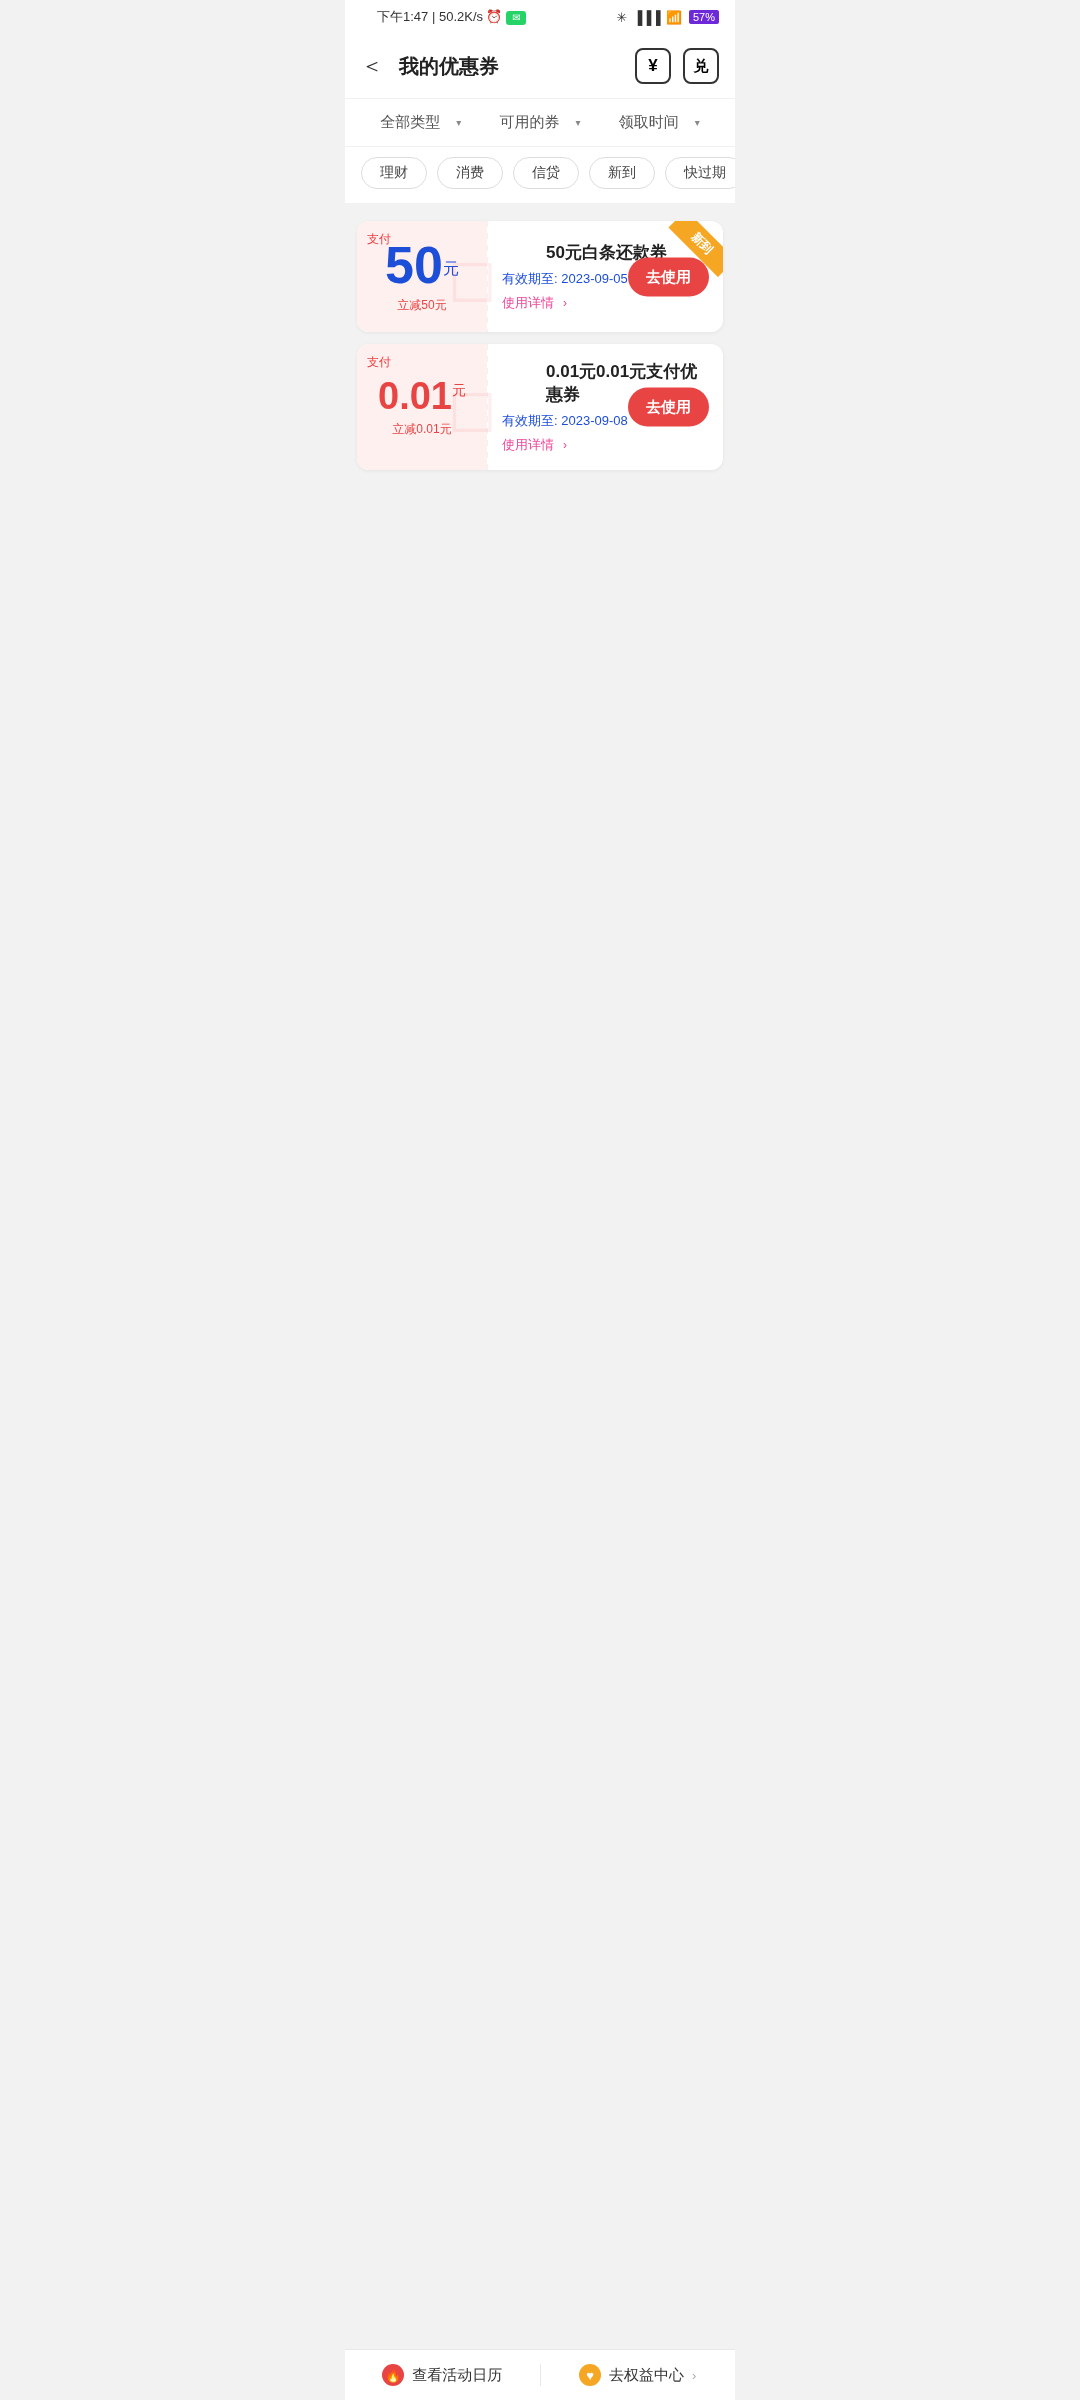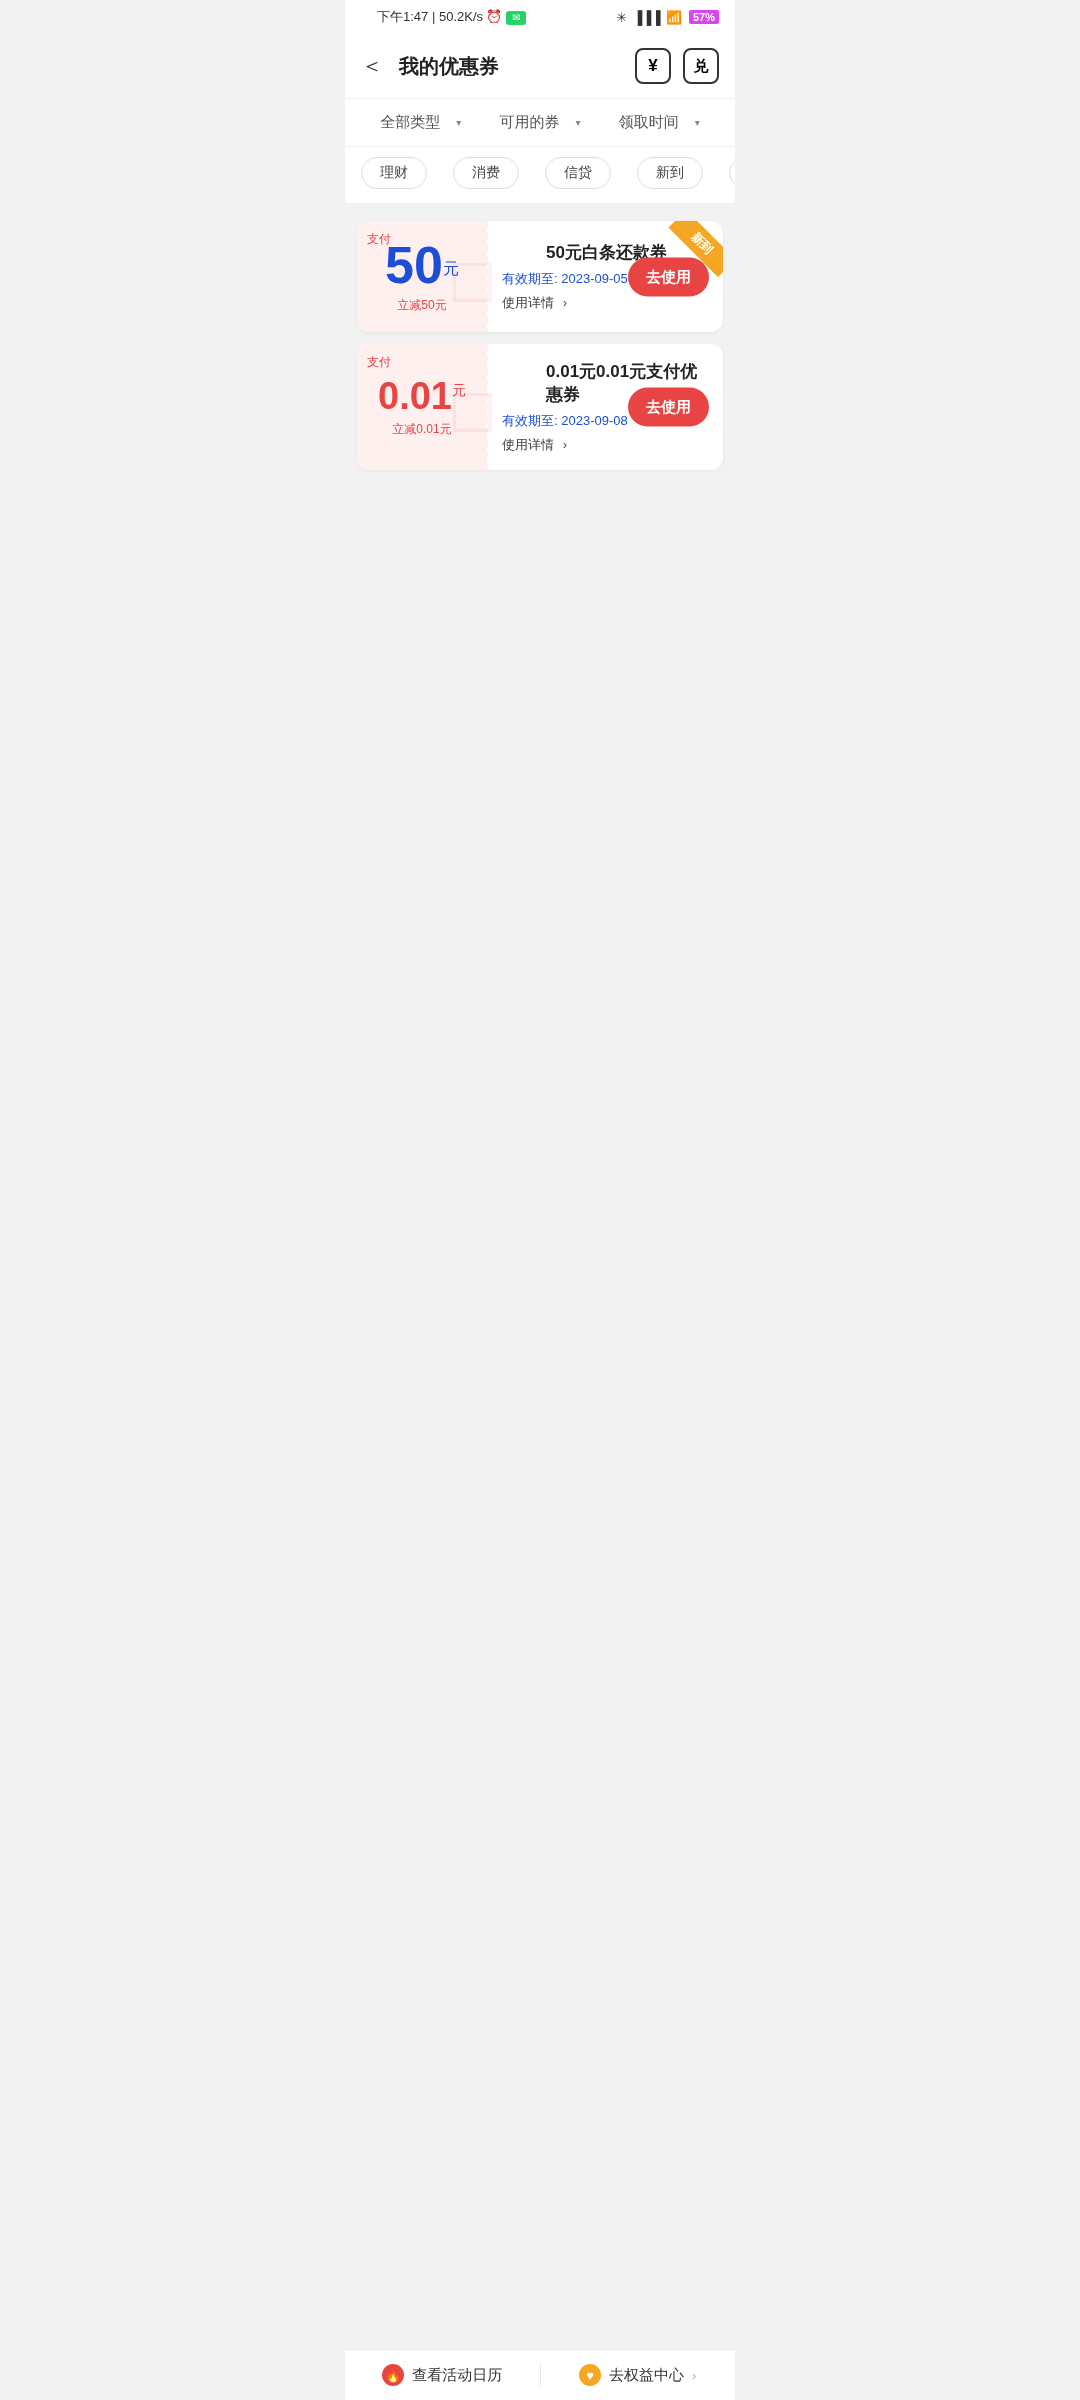--- a/index.html
+++ b/index.html
@@ -25,26 +25,25 @@
     }
     .status-left { font-weight: 500; margin-left: 16px; }
     .status-right {
       display: flex;
       align-items: center;
       gap: 6px;
     }
     .battery-icon {
       display: inline-flex;
       align-items: center;
-      background: #d946ef;
+      background: #6d28d9;
       border-radius: 2px;
       padding: 1px 4px;
       font-size: 11px;
       color: #fff;
-      font-weight: bold;
     }
 
     
     .header {
       display: flex;
       align-items: center;
       justify-content: space-between;
       background: #fff;
       padding: 14px 16px;
       border-bottom: 1px solid #f0f0f0;
@@ -99,21 +98,21 @@
     .filter-arrow {
       font-size: 10px;
       color: #888;
     }
 
     
     .category-tabs {
       background: #fff;
       padding: 10px 16px 14px;
       display: flex;
-      gap: 26px;
+      gap: 10px;
       overflow-x: auto;
       border-bottom: 6px solid #f2f2f2;
     }
     .category-tab {
       padding: 6px 18px;
       border: 1px solid #ddd;
       border-radius: 20px;
       font-size: 14px;
       color: #444;
       cursor: pointer;
@@ -203,21 +202,21 @@
       font-weight: 600;
       color: #222;
       margin-left: 44px;
     }
     .coupon-validity {
       font-size: 13px;
       color: #1d4ed8;
     }
     .coupon-detail-link {
       font-size: 13px;
-      color: #404040;
+      color: #ec4899;
       display: flex;
       align-items: center;
       gap: 9px;
     }
     .use-btn {
       position: absolute;
       right: 14px;
       top: 50%;
       transform: translateY(-50%);
       background: #e84444;

